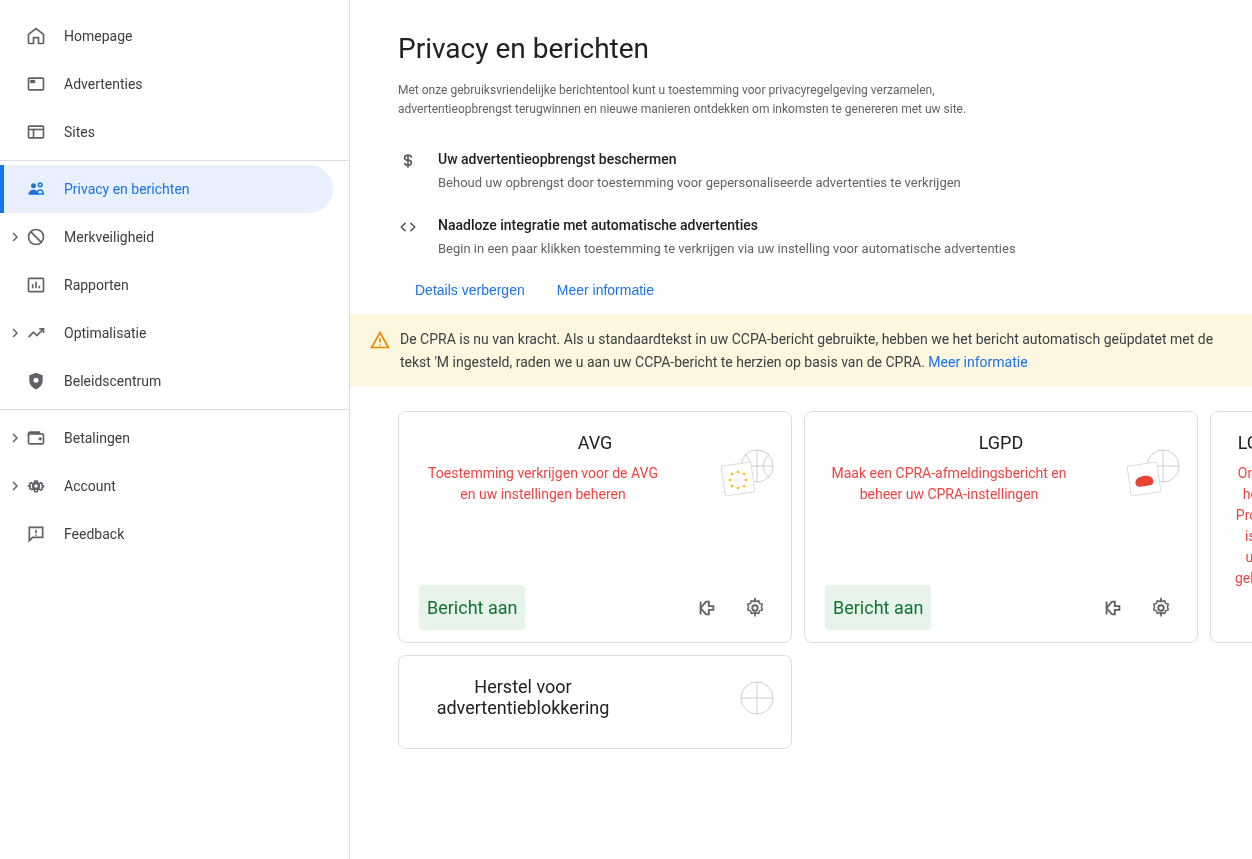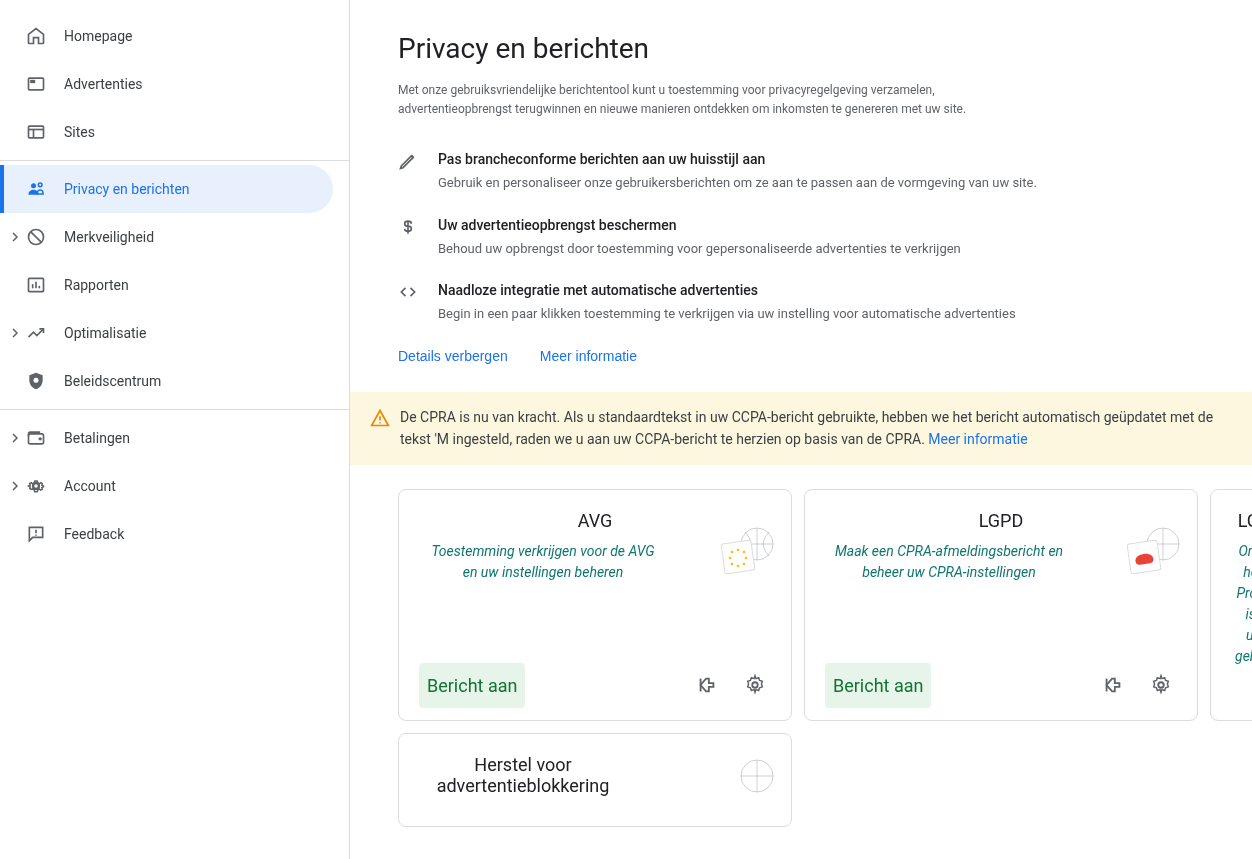--- a/index.html
+++ b/index.html
@@ -19,30 +19,30 @@
 .main { flex: 1; overflow-y: auto; overflow-x: hidden; }
 .content { padding: 32px 48px 0 48px; }
 .page-title { font-size: 28px; font-weight: 400; margin-bottom: 16px; color: #202124; }
 .page-desc { font-size: 12px; color: #5f6368; line-height: 1.6; max-width: 620px; margin-bottom: 32px; }
 .feature-row { display: flex; margin-bottom: 24px; }
 .feature-icon { width: 40px; display: flex; justify-content: flex-start; color: #5f6368; }
 .feature-icon svg { width: 20px; height: 20px; }
 .feature-text { flex: 1; max-width: 600px; }
 .feature-title { font-size: 14px; font-weight: 500; color: #202124; margin-bottom: 6px; }
 .feature-desc { font-size: 13px; color: #5f6368; line-height: 1.5; }
-.actions-row { display: flex; gap: 32px; margin-top: 16px; padding-bottom: 28px; }
+.actions-row { display: flex; gap: 32px; margin-top: 16px; padding-bottom: 16px; margin-left: 17px; }
 .link-btn { color: #1a73e8; font-size: 14px; font-weight: 500; cursor: pointer; background: none; border: none; padding: 0; }
 .alert { background: #fef7e0; padding: 14px 20px; display: flex; align-items: flex-start; gap: 10px; font-size: 14px; color: #3c4043; line-height: 1.6; }
 .alert svg { width: 20px; height: 20px; color: #ea8600; flex-shrink: 0; margin-top: 2px; }
 .alert a { color: #1a73e8; text-decoration: none; }
 .cards { display: flex; gap: 12px; padding: 24px 0 0 48px; }
 .card { width: 394px; border: 1px solid #dadce0; border-radius: 8px; display: flex; flex-direction: column; min-height: 232px; flex-shrink: 0; text-align: center; }
 .card-body { padding: 20px 24px; flex: 1; position: relative; }
 .card-title { font-size: 18px; font-weight: 400; margin-bottom: 10px; }
-.card-desc { font-size: 14px; color: #0f766e; line-height: 1.5; max-width: 240px; font-style: italic; }
+.card-desc { font-size: 14px; color: #ef4444; line-height: 1.5; max-width: 240px; }
 .card-illust { position: absolute; right: 16px; top: 32px; width: 60px; height: 60px; }
 .card-footer { display: flex; align-items: center; padding: 12px 16px 12px 20px; gap: 8px; }
 .badge { background: #e6f4ea; color: #137333; font-size: 18px; padding: 12px 8px; border-radius: 4px; }
 .spacer { flex: 1; }
 .icon-btn { width: 40px; height: 40px; border: none; background: none; border-radius: 50%; cursor: pointer; display: flex; align-items: center; justify-content: center; color: #5f6368; }
 .icon-btn svg { width: 22px; height: 22px; }
 .card.partial { min-height: 80px; }
 .illust-globe { fill: none; stroke: #9aa0a6; stroke-width: 1; opacity: 0.5; }
 .illust-card { fill: #fff; stroke: #dadce0; stroke-width: 1; }
 </style>
@@ -191,31 +191,20 @@
         <span>Feedback</span>
       </div>
     </div>
   </nav>
 
   <main class="main">
     <div class="content">
       <h1 class="page-title">Privacy en berichten</h1>
       <p class="page-desc">Met onze gebruiksvriendelijke berichtentool kunt u toestemming voor privacyregelgeving verzamelen, advertentieopbrengst terugwinnen en nieuwe manieren ontdekken om inkomsten te genereren met uw site.</p>
 
-      <div class="feature-row">
-        <div class="feature-icon">
-            <svg viewBox="0 0 24 24">
-              <path d="M3 21l3-1 12-12-2-2L4 18l-1 3zM16 5l3 3" fill="none" stroke="currentColor" stroke-width="2"></path>
-            </svg>
-          </div>
-        <div class="feature-text">
-          <div class="feature-title">Pas brancheconforme berichten aan uw huisstijl aan</div>
-          <div class="feature-desc">Gebruik en personaliseer onze gebruikersberichten om ze aan te passen aan de vormgeving van uw site.</div>
-        </div>
-      </div>
       <div class="feature-row">
         <div class="feature-icon">
             <svg viewBox="0 0 24 24">
               <path d="M12 4v16M16 8c0-2-2-3-4-3s-4 1-4 3 2 3 4 3 4 1 4 3-2 3-4 3-4-1-4-3" fill="none" stroke="currentColor" stroke-width="2"></path>
             </svg>
           </div>
         <div class="feature-text">
           <div class="feature-title">Uw advertentieopbrengst beschermen</div>
           <div class="feature-desc">Behoud uw opbrengst door toestemming voor gepersonaliseerde advertenties te verkrijgen</div>
         </div>

